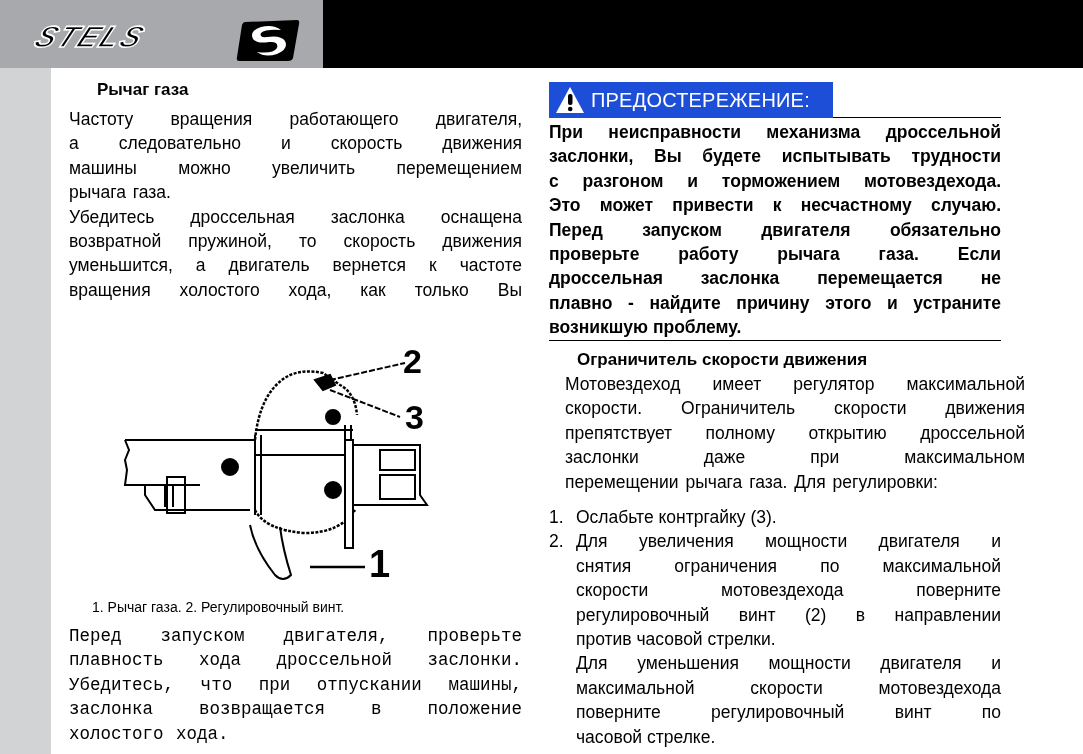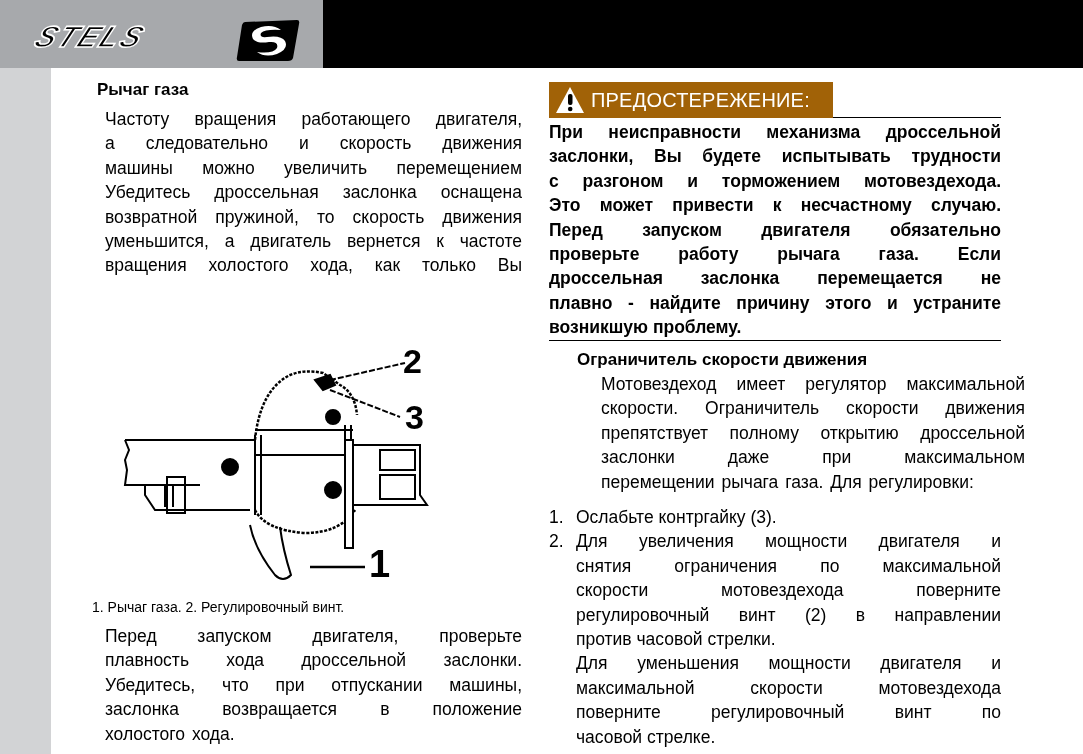--- a/index.html
+++ b/index.html
@@ -36,40 +36,40 @@
     
     .col-left { position: absolute; left: 69px; top: 78px; width: 453px; }
     .col-right { position: absolute; left: 549px; top: 80px; width: 452px; }
 
     .h-bold { font-weight: bold; font-size: 17px; line-height: 24px; margin-left: 28px; }
     .para {
       font-size: 17.5px; line-height: 24.4px;
       text-align: justify; text-align-last: left;
       word-spacing: 2px;
     }
-    .para .line { display: block; text-align: justify; text-align-last: justify; margin-left: 36px; }
+    .para .line { display: block; text-align: justify; text-align-last: justify; }
     .para .line.last { text-align-last: left; }
 
     
     .left-title { position: absolute; left: 0; top: 0; }
     .left-p1 { position: absolute; left: 0; top: 29px; width: 453px; }
 
     
     .diagram { position: absolute; left: 105px; top: 335px; width: 330px; height: 250px; }
     .caption { position: absolute; left: 92px; top: 595px; font-size: 14px; line-height: 24px; }
-    .left-p2 { position: absolute; left: 69px; top: 624px; width: 453px; }
+    .left-p2 { position: absolute; left: 69px; top: 624px; width: 453px; font-family: Liberation Mono, monospace; }
 
     
     .warn-head {
       position: absolute; left: 0; top: 0; width: 452px; height: 38px;
       border-bottom: 1.5px solid #000;
     }
     .warn-label {
       position: absolute; left: 0; top: 2px; height: 36px; width: 284px;
-      background: #a16207; color: #fff;
+      background: #1d4ed8; color: #fff;
       display: flex; align-items: center; padding-left: 6px;
       font-size: 20px; letter-spacing: 0.2px;
     }
     .warn-label svg { margin-right: 6px; }
     .warn-body {
       position: absolute; left: 0; top: 40px; width: 452px;
       font-weight: bold; font-size: 17.5px; line-height: 24.4px;
       border-bottom: 1.5px solid #000; padding-bottom: 0;
     }
     .warn-body .line { display: block; text-align: justify; text-align-last: justify; }
@@ -104,20 +104,21 @@
   <div class="header-right"></div>
 
   <div class="side-strip"></div>
 
   <div class="col-left">
     <div class="left-title h-bold">Рычаг газа</div>
     <div class="left-p1 para">
       <span class="line">Частоту вращения работающего двигателя,</span>
       <span class="line">а следовательно и скорость движения</span>
       <span class="line">машины можно увеличить перемещением</span>
+      <span class="line last">рычага газа.</span>
       <span class="line">Убедитесь дроссельная заслонка оснащена</span>
       <span class="line">возвратной пружиной, то скорость движения</span>
       <span class="line">уменьшится, а двигатель вернется к частоте</span>
       <span class="line">вращения холостого хода, как только Вы</span>
     </div>
   </div>
 
   <svg class="diagram" viewBox="0 0 330 250" fill="none" stroke="#000" stroke-width="2">
 
     <path d="M20 105 L150 105 M20 105 L24 115 L20 125 L22 135 L20 150 L40 150 L40 160 L50 175 L145 175"></path>

